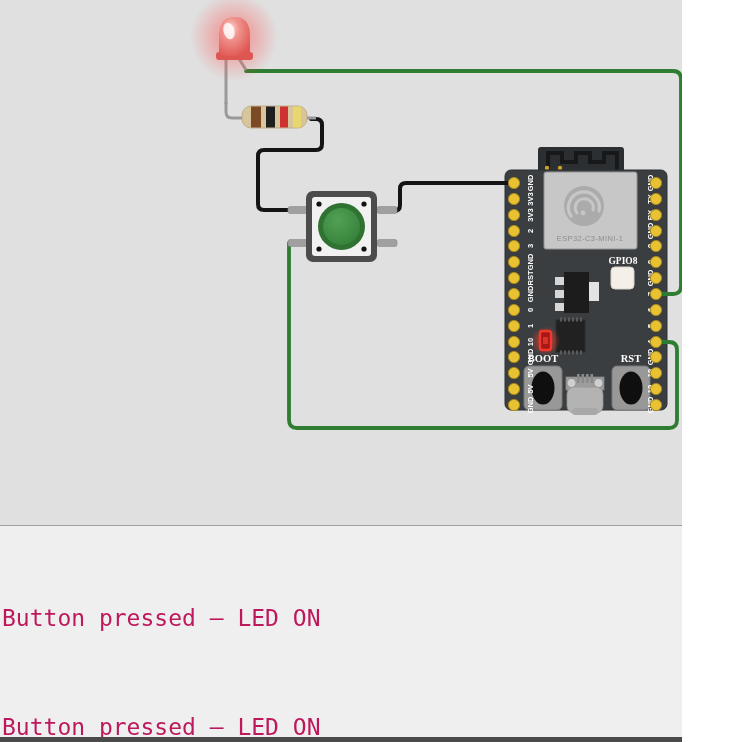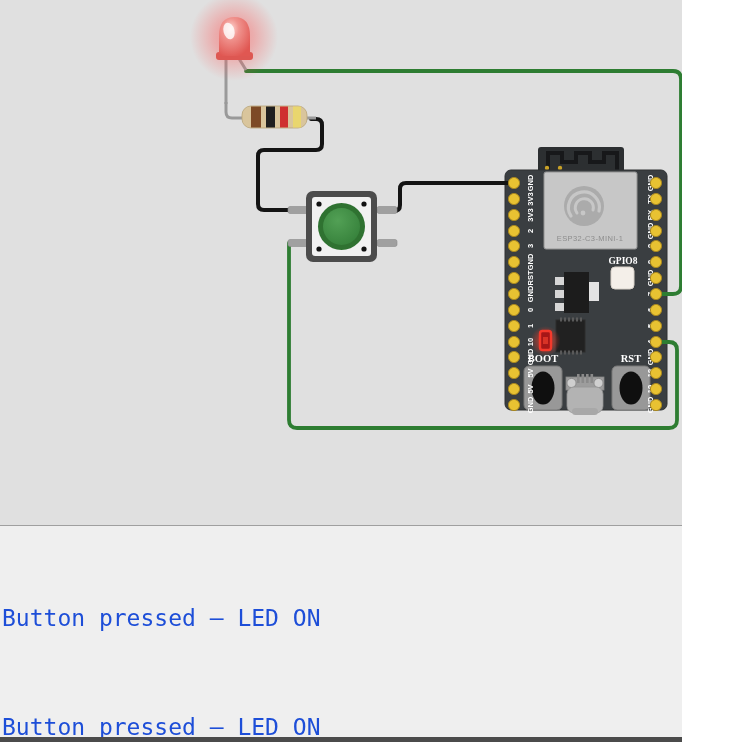--- a/index.html
+++ b/index.html
@@ -3,21 +3,21 @@
 <meta charset="utf-8">
 <style>
   html,body{margin:0;padding:0;background:#ffffff;}
   #app{position:relative;width:682px;height:742px;overflow:hidden;
        font-family:"Liberation Sans",sans-serif;}
   .diagram{position:absolute;top:0;left:0;width:746px;height:525px;background:#e0e0e0;}
   .diagram svg{display:block;}
   .console{position:absolute;top:525px;left:0;width:746px;height:212px;
            background:#efefef;border-top:1px solid #9f9f9f;box-sizing:border-box;
            font-family:"DejaVu Sans Mono","Liberation Mono",monospace;
-           font-size:23px;line-height:36.4px;color:#1d4ed8;
+           font-size:23px;line-height:36.4px;color:#be185d;
            padding:1px 0 16px 2px;white-space:pre;overflow:hidden;}
   .console-line{height:36.4px;}
   .bottom-bar{position:absolute;top:737px;left:0;width:746px;height:5px;background:#4b4b4b;}
   text{user-select:none;}
   .pinlabel{font-family:"Liberation Sans",sans-serif;font-size:7.5px;font-weight:bold;fill:#ffffff;}
   .boardserif{font-family:"Liberation Serif",serif;font-weight:bold;fill:#ffffff;}
   .moduletext{font-family:"Liberation Sans",sans-serif;font-size:7.5px;fill:#8d8d8d;letter-spacing:.4px;}
 </style>
 </head>
 <body>

